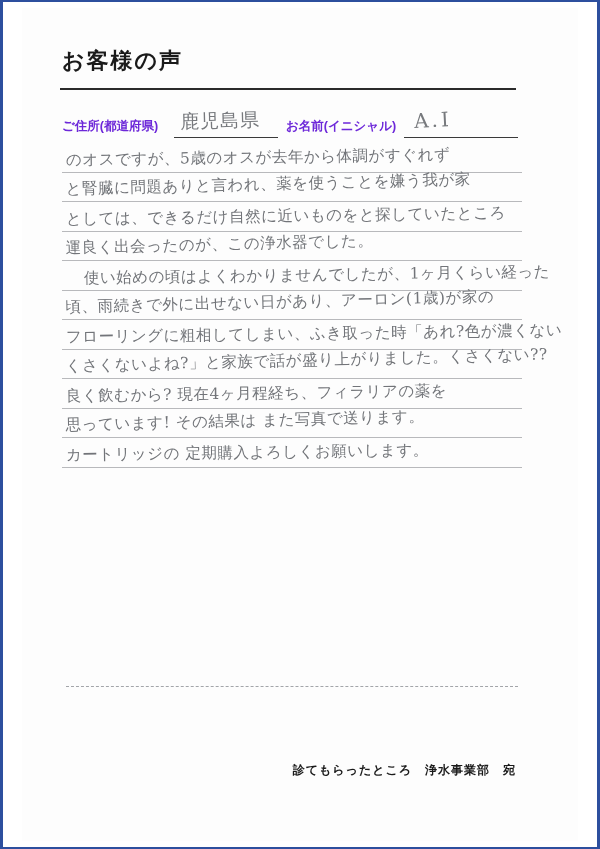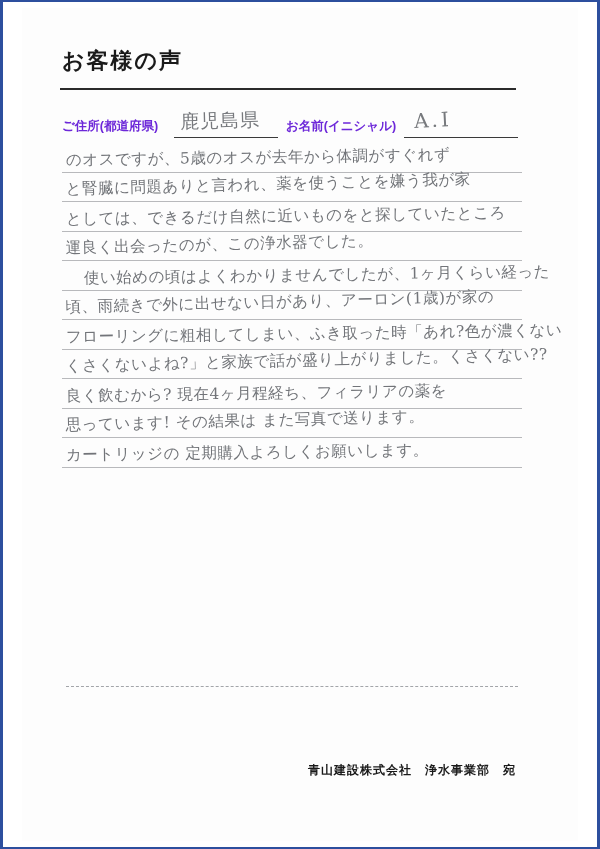--- a/index.html
+++ b/index.html
@@ -222,15 +222,15 @@
         <span class="txt">思っています! その結果は また写真で送ります。</span>
       </div>
     <div class="hline">
         <span class="rule"></span>
         <span class="txt">カートリッジの 定期購入よろしくお願いします。</span>
       </div>
   </div>
 
   <div class="dashed-rule"></div>
 
-  <div class="footer">青山建設株式会社　浄水事業部　宛</div>
+  <div class="footer">診てもらったところ　浄水事業部　宛</div>
 
 </div>
 
 </body></html>

